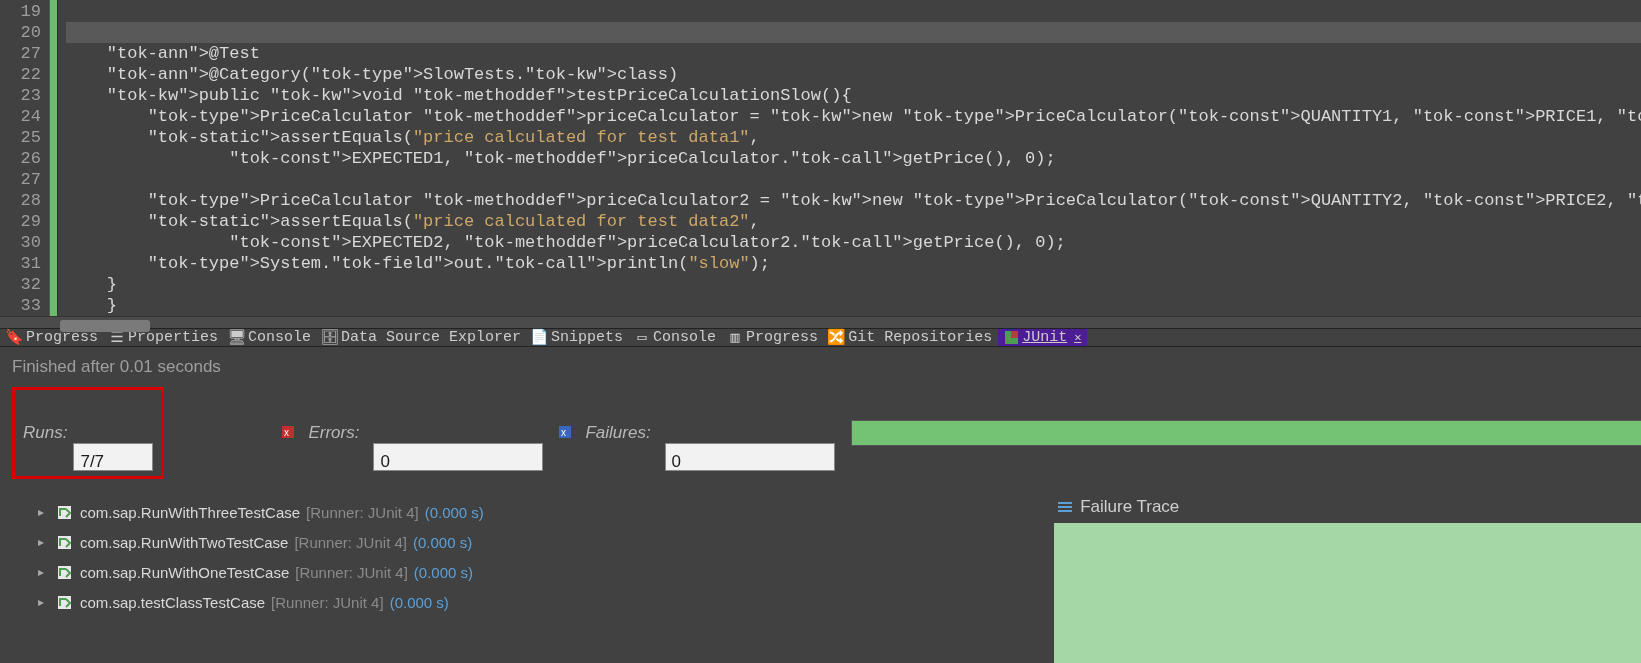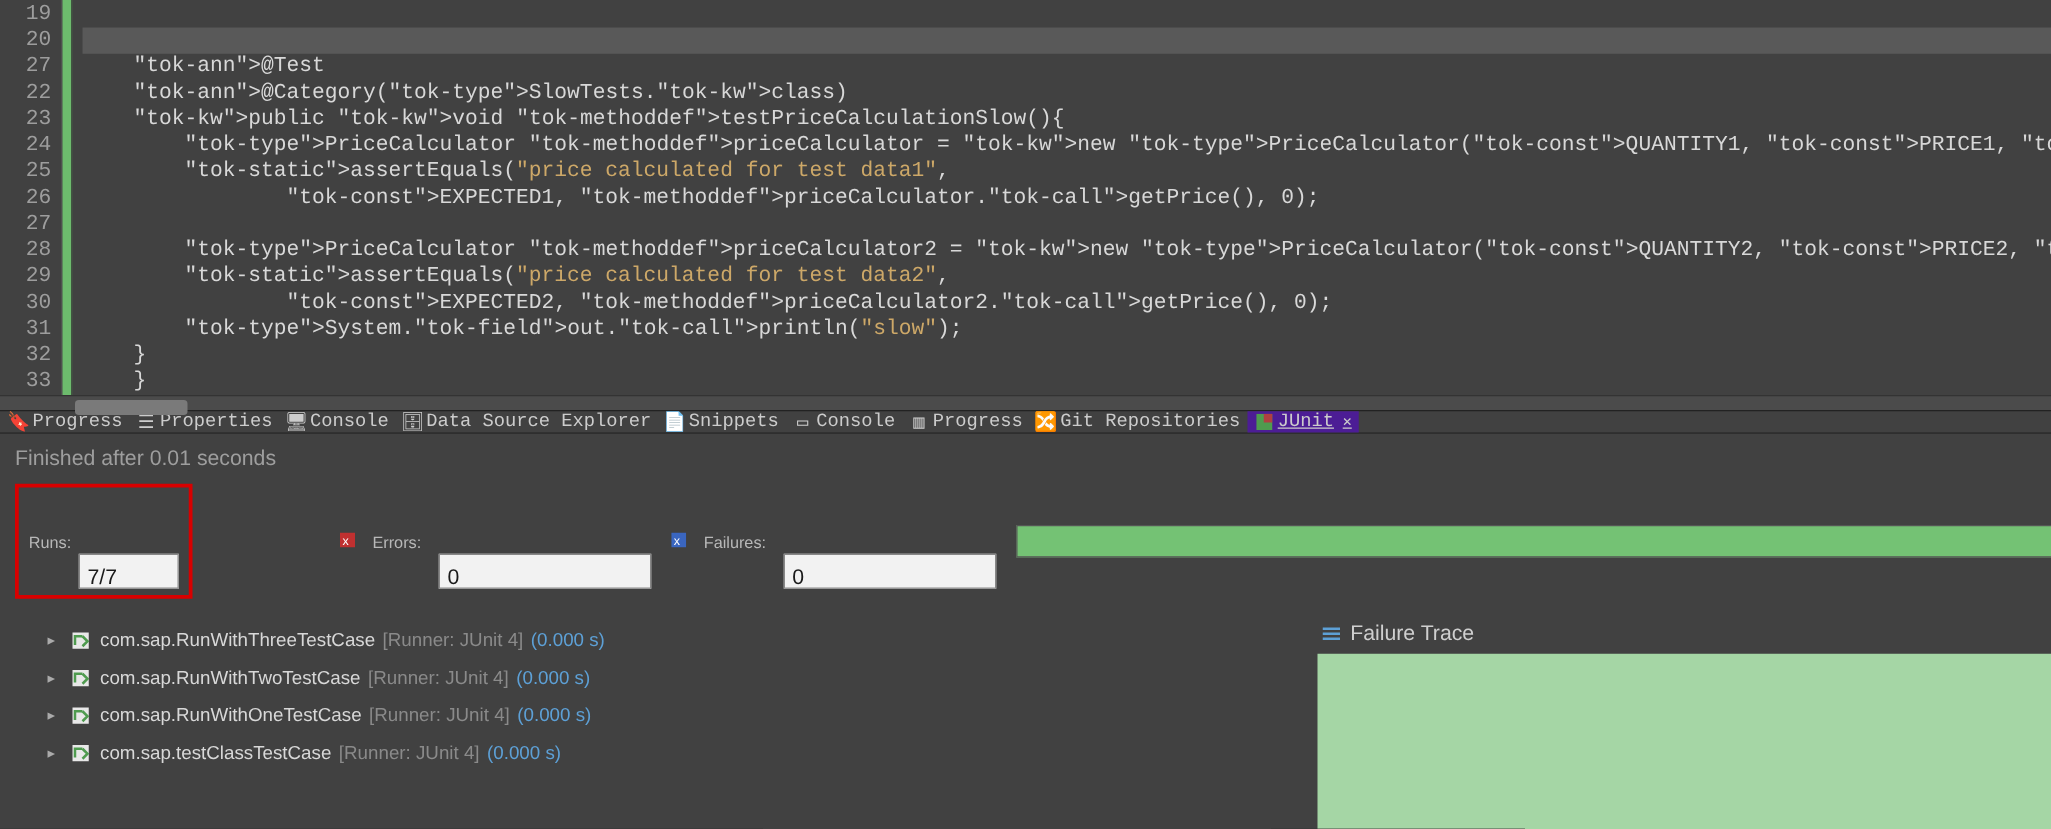--- a/index.html
+++ b/index.html
@@ -76,21 +76,21 @@
   }
   .vtab { display:flex; align-items:center; height:100%; padding:0 6px; gap:4px; cursor:pointer;}
   .vtab.active { background:#4c1d95;text-decoration:underline; }
   .vtab .close { font-size:12px; color:#ccc; margin-left:3px;}
   .mini-icon { width:14px; height:14px; display:inline-flex; align-items:center; justify-content:center;}
   
   .junit { flex:1; background:#414141; padding:10px 12px 0 12px; display:flex; flex-direction:column;}
   .status-line { color:#9e9e9e; font-size:17px; margin-bottom:10px;}
   .counters { display:flex; align-items:center; gap:4px; margin-bottom:14px;}
   .counter-group { display:flex; align-items:center; gap:8px;}
-  .counter-label { color:#b8b8b8; font-size:13px; margin-right:6px;}
+  .counter-label { color:#b8b8b8; font-size:17px; margin-right:6px;font-style:italic;}
   .counter-box { background:#f2f2f2; color:#1a1a1a; height:28px; width:170px; padding:8px 6px; font-size:17px; border:1px solid #888;margin-top:48px; }
   .runs-highlight { border:3px solid #d80000; padding:5px 8px 5px 8px; display:flex; align-items:center;}
   .runs-highlight .counter-box{ width:80px;}
   .err-mark { width:14px; height:14px; display:inline-block; margin-right:4px;}
   .progress-bar { flex:1; height:26px; background:#74c274; margin-left:12px; border:1px solid #555;}
   .junit-body { display:flex; gap:8px; margin-top:4px; flex:1;}
   .junit-tree { flex:1.3; }
   .jt-row { display:flex; align-items:center; height:30px; gap:6px; padding-left:22px;}
   .jt-row .twisty{ width:14px;}
   .jt-name { color:#d8d8d8;text-align:right; }

